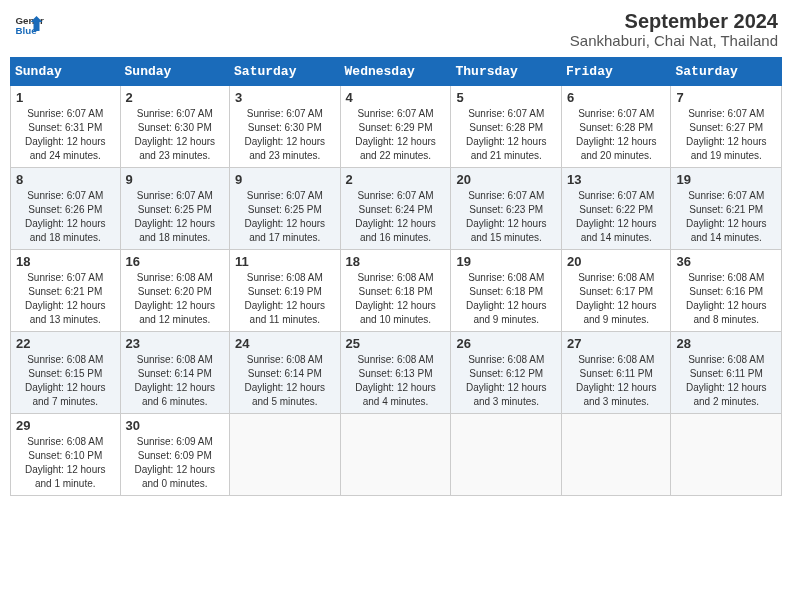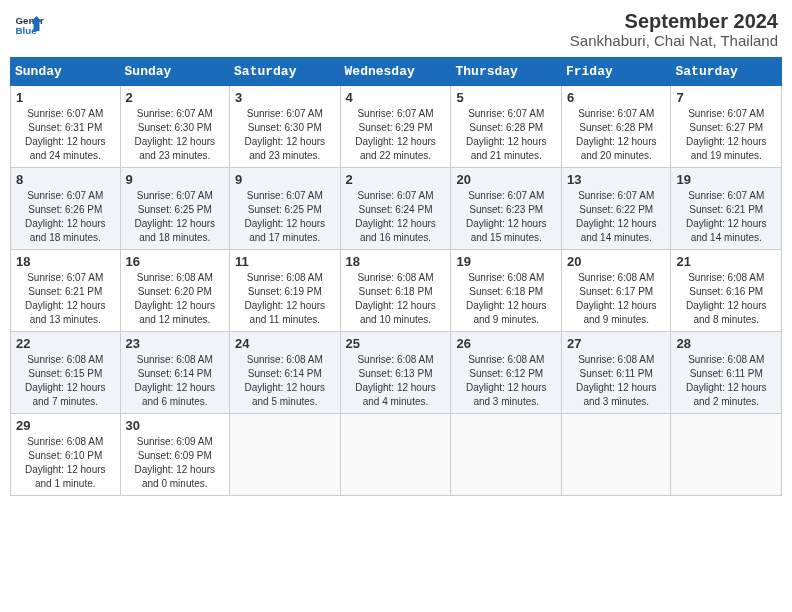--- a/index.html
+++ b/index.html
@@ -194,21 +194,21 @@
         </td>
         <td>
           <span class="day-num">19</span>
           <div class="day-info">Sunrise: 6:08 AM<br>Sunset: 6:18 PM<br>Daylight: 12 hours and 9 minutes.</div>
         </td>
         <td>
           <span class="day-num">20</span>
           <div class="day-info">Sunrise: 6:08 AM<br>Sunset: 6:17 PM<br>Daylight: 12 hours and 9 minutes.</div>
         </td>
         <td>
-          <span class="day-num">21</span>
+          <span class="day-num">36</span>
           <div class="day-info">Sunrise: 6:08 AM<br>Sunset: 6:16 PM<br>Daylight: 12 hours and 8 minutes.</div>
         </td>
       </tr>
       <tr>
         <td>
           <span class="day-num">22</span>
           <div class="day-info">Sunrise: 6:08 AM<br>Sunset: 6:15 PM<br>Daylight: 12 hours and 7 minutes.</div>
         </td>
         <td>
           <span class="day-num">23</span>

